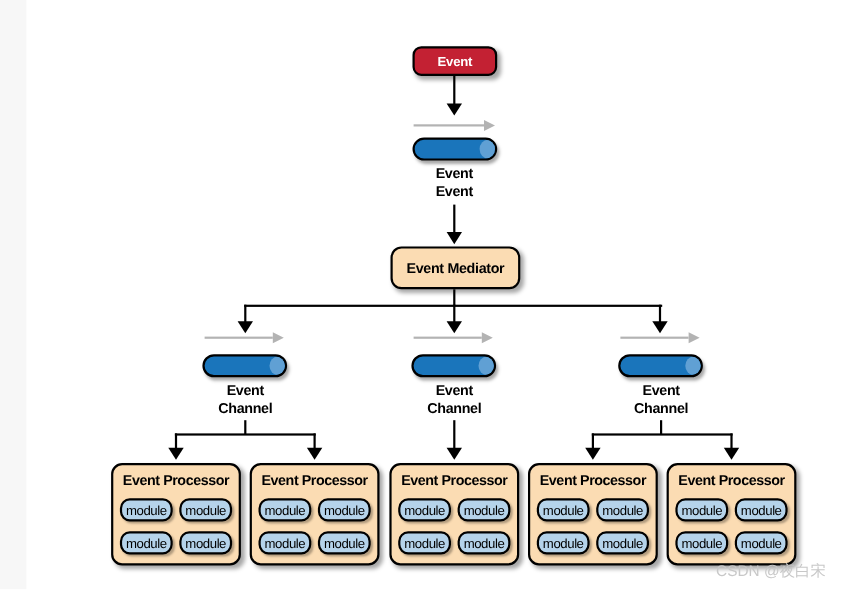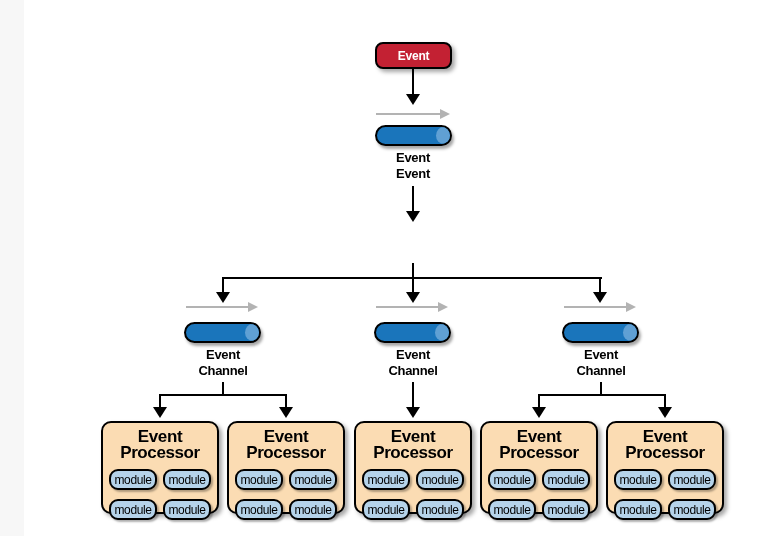--- a/index.html
+++ b/index.html
@@ -34,21 +34,21 @@
     box-shadow:2px 3px 3px rgba(0,0,0,.35); overflow:hidden; }
   .pill::after { content:""; position:absolute; right:-1px; top:0; width:15px; height:100%;
     border-radius:50%; background:var(--channel-blue-light,#60a0d4); }
 
   .dlabel { position:absolute; width:80px; text-align:center; font-size:13px;
     font-weight:bold; color:#000; line-height:16px; letter-spacing:-0.3px; }
 
   .processor { position:absolute; width:118px; height:93px; box-sizing:border-box;
     border:2px solid #000; border-radius:10px; background:var(--processor-tan,#fbdcb3);
     box-shadow:3px 3px 4px rgba(0,0,0,.35); padding:6px 6px 0; }
-  .ptitle { text-align:center; font-size:17px; font-weight:bold;
+  .ptitle { text-align:center; font-size:13px; font-weight:bold;
     letter-spacing:-0.4px; line-height:16px; margin:0 2px 8px; }
   .modgrid { display:grid; grid-template-columns:1fr 1fr; gap:9px 6px; }
   .module { height:21px; box-sizing:border-box; border:2px solid #000; border-radius:9px;
     background:var(--module-blue,#b5d3ea); display:flex; align-items:center; justify-content:center;
     font-size:12px; letter-spacing:-0.4px; color:#000; box-shadow:2px 2px 2px rgba(0,0,0,.3); }
 
   .watermark { position:absolute; left:651px; top:511px; font-size:14px;
     color:var(--watermark-gray,#c8c8c8); white-space:nowrap; }
 </style>
 </head>
@@ -69,20 +69,23 @@
 
   <div class="pill" style="left:375px; top:125px;"></div>
   <div class="dlabel" style="left:373px; top:150px;">
     <div>Event</div>
     <div>Event</div>
   </div>
 
   <div class="vline" style="left:412px; top:186px; height:26px;"></div>
   <div class="ah-down" style="left:406px; top:211px;"></div>
 
+  <div class="node mediator-node" style="left:355px; top:224px; width:118px; height:39px;">
+    <span>Event Mediator</span>
+  </div>
 
   <div class="vline" style="left:412px; top:263px; height:15px;"></div>
   <div class="hline" style="left:222px; top:277px; width:380px;"></div>
   <div class="vline" style="left:222px; top:277px; height:16px;"></div>
   <div class="ah-down" style="left:216px; top:292px;"></div>
   <div class="vline" style="left:412px; top:277px; height:16px;"></div>
   <div class="ah-down" style="left:406px; top:292px;"></div>
   <div class="vline" style="left:599px; top:277px; height:16px;"></div>
   <div class="ah-down" style="left:593px; top:292px;"></div>
 
@@ -170,13 +173,14 @@
   <div class="processor" style="left:606px; top:421px;">
     <div class="ptitle">Event Processor</div>
     <div class="modgrid">
       <div class="module">module</div>
       <div class="module">module</div>
       <div class="module">module</div>
       <div class="module">module</div>
     </div>
   </div>
 
+  <div class="watermark">CSDN @夜白宋</div>
 </div>
 
 </body></html>

